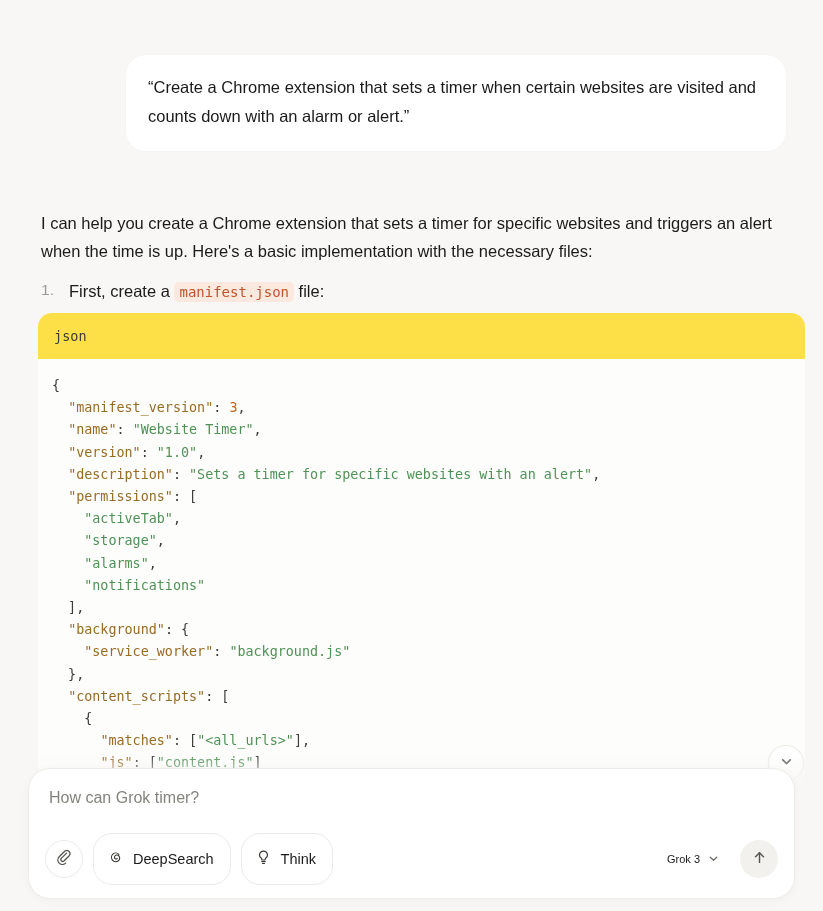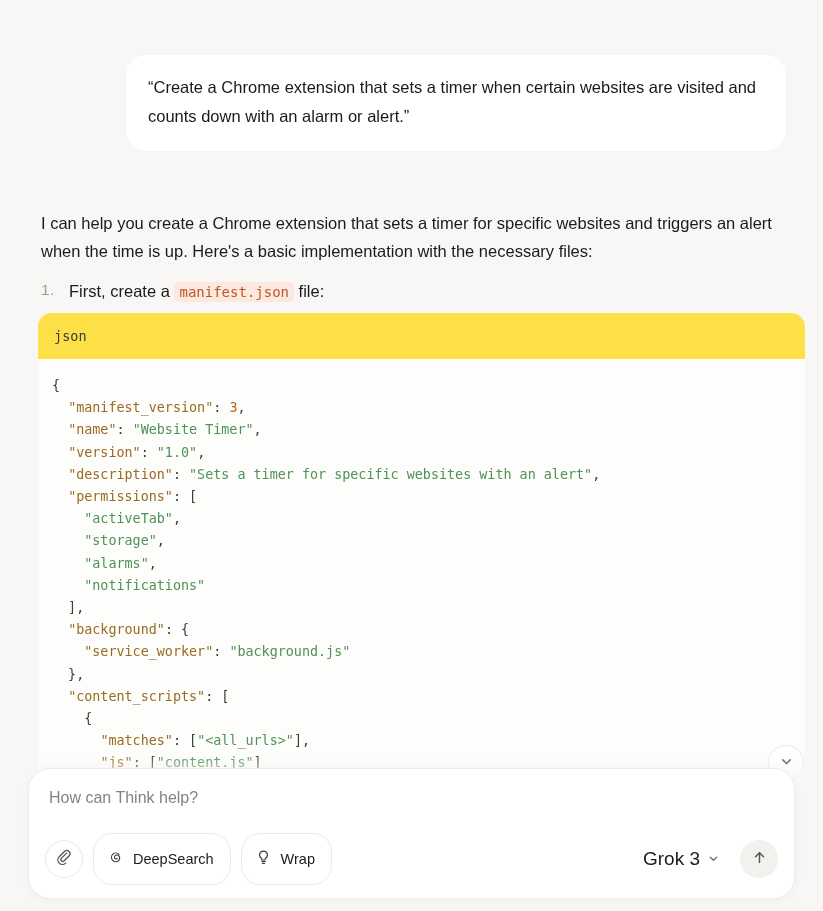--- a/index.html
+++ b/index.html
@@ -216,21 +216,21 @@
     margin-right: 10px;
   }
   .spacer { flex: 1; }
   .model-select {
     display: flex;
     align-items: center;
     gap: 7px;
     padding: 7px 10px;
     border-radius: 9px;
     cursor: pointer;
-    font-size: 19px;
+    font-size: 11px;
     color: #1b1b1b;
     background: transparent;
     border: none;
     font-family: "Liberation Sans", sans-serif;
   }
   .send-btn {
     width: 38px; height: 38px;
     border-radius: 50%;
     background: #f2f1ed;
     border: none;
@@ -296,21 +296,21 @@
           <path d="M4 6.2 8 10.2 12 6.2"></path>
         </svg>
       </span>
     </div>
 
   </div>
 
   <div class="composer-wrap">
     <div class="composer">
 
-      <div class="composer-placeholder">How can Think help?</div>
+      <div class="composer-placeholder">How can Grok timer?</div>
 
       <div class="composer-bottom">
 
         <div class="icon-round">
           <span>
             <svg width="16" height="16" viewBox="0 0 16 16" fill="none" stroke="#55554f" stroke-width="1.3" stroke-linecap="round">
               <path d="M10.6 4.1 5.3 9.4a1.85 1.85 0 0 0 2.6 2.6l5.3-5.3a3.2 3.2 0 0 0-4.5-4.5L3.2 7.7a4.5 4.5 0 0 0 6.4 6.4"></path>
             </svg>
           </span>
         </div>
@@ -325,21 +325,21 @@
         </div>
 
         <div class="pill">
           <span>
             <svg width="17" height="17" viewBox="0 0 18 18" fill="none" stroke="#3a3a36" stroke-width="1.2" stroke-linecap="round" stroke-linejoin="round">
               <path d="M9 2.2a4.1 4.1 0 0 0-2.5 7.4c.5.4.8 1 .8 1.6v.4h3.4v-.4c0-.6.3-1.2.8-1.6A4.1 4.1 0 0 0 9 2.2Z"></path>
               <path d="M7.3 13.4h3.4"></path>
               <path d="M7.9 15.4h2.2"></path>
             </svg>
           </span>
-          <span>Wrap</span>
+          <span>Think</span>
         </div>
 
         <div class="spacer"></div>
 
         <div class="model-select">
           <span>Grok 3</span>
           <span>
             <svg width="13" height="13" viewBox="0 0 16 16" fill="none" stroke="#6a6a64" stroke-width="1.5" stroke-linecap="round" stroke-linejoin="round">
               <path d="M4 6.4 8 10.2 12 6.4"></path>
             </svg>

